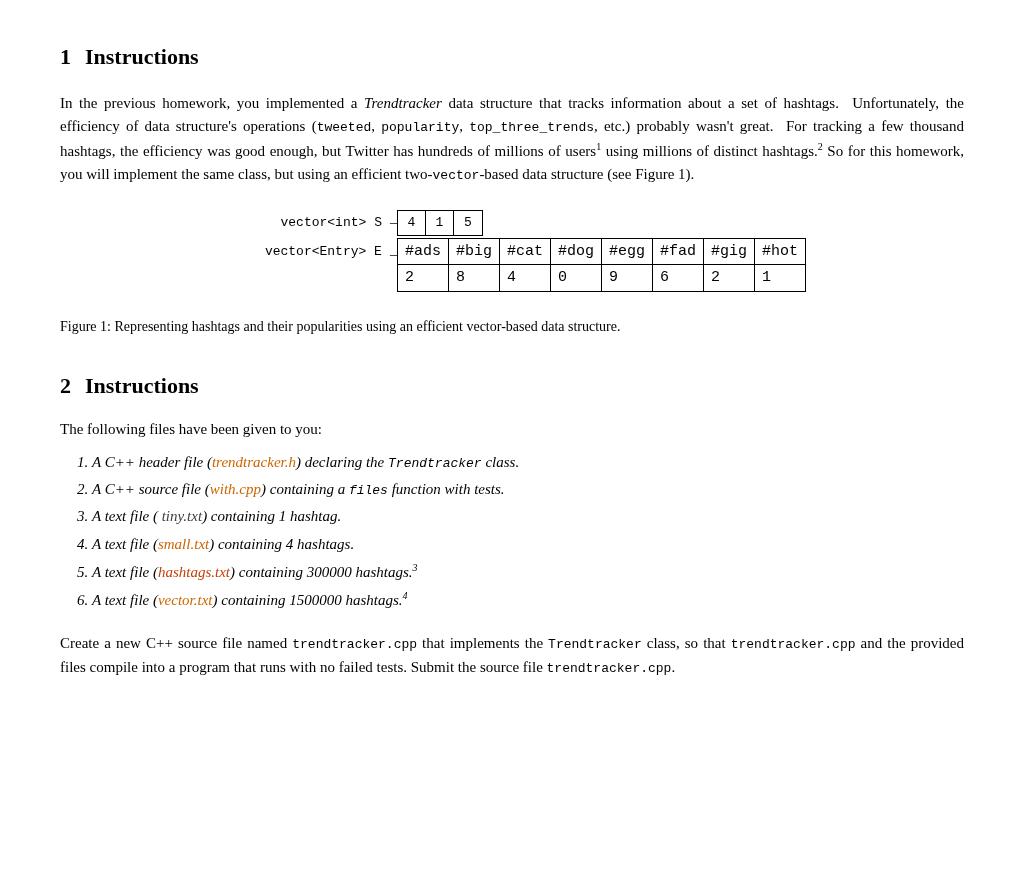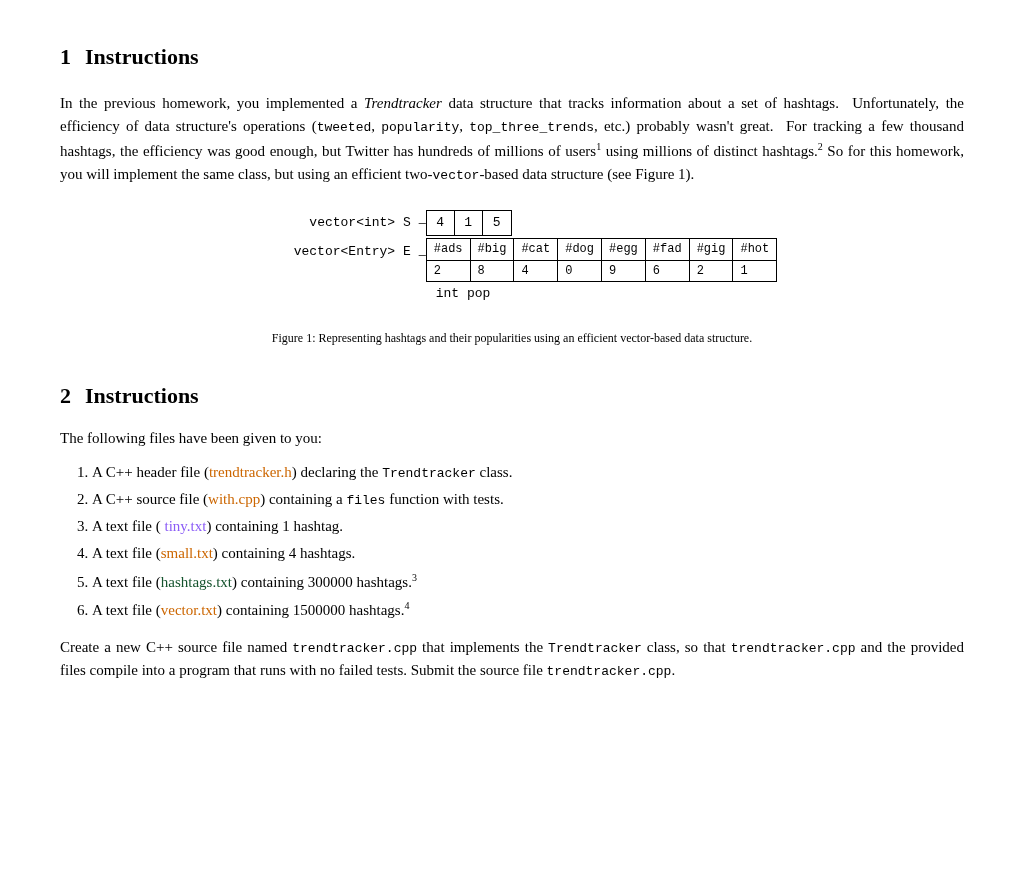--- a/index.html
+++ b/index.html
@@ -24,22 +24,21 @@
     .italic { font-style: italic; }
     code, .mono {
       font-family: "Courier New", Courier, monospace;
       font-size: 13px;
     }
     .figure-area {
       margin: 24px auto 22px;
       text-align: center;
     }
     .figure-caption {
-      text-align: center;
-      font-size: 12px;
+      font-size: 14px;
       margin-bottom: 20px;
       color: #000;
     }
     
     .diagram {
       display: inline-block;
       text-align: left;
       margin: 0 auto;
     }
     .vec-row {
@@ -69,39 +68,39 @@
     }
     .vec-cell:last-child { border-right: none; }
     .entry-table {
       border: 1.5px solid #000;
       border-collapse: collapse;
     }
     .entry-table td {
       border: 1.5px solid #000;
       padding: 1px 7px;
       font-family: "Courier New", Courier, monospace;
-      font-size: 12px;
+      font-size: 15px;
       text-align: left;
       vertical-align: top;
     }
     .str-hashtag-label {
       font-family: "Courier New", Courier, monospace;
       font-size: 12.5px;
       text-align: center;
       margin-bottom: 2px;
       color: #000;
     }
     .int-pop-label {
       font-family: "Courier New", Courier, monospace;
       font-size: 12.5px;
       margin-top: 2px;
       color: #000;
       padding-left: 10px;
     }
-    ol { margin-left: 32px; margin-bottom: 14px; }
+    ol { margin-left: 32px; margin-bottom: 20px; font-style: italic; }
     ol li { margin-bottom: 4px; }
     .link { color: #cc6600; text-decoration: none; }
     sup { font-size: 10px; }
     .s-arrow { font-size: 14px; margin-left: 2px; }
     .e-arrow { font-size: 14px; margin-left: 2px; }
   </style>
 </head>
 <body>
 
 <h1>
@@ -154,23 +153,20 @@
             <td>8</td>
             <td>4</td>
             <td>0</td>
             <td>9</td>
             <td>6</td>
             <td>2</td>
             <td>1</td>
           </tr>
         </tbody>
           </table>
-        <div class="int-pop-label">
-          <code>int pop</code>
-        </div>
       </div>
     </div>
   </div>
 </div>
 
 <p class="figure-caption">
   <span>Figure 1:</span>
   <span>Representing hashtags and their popularities using an efficient vector-based data structure.</span>
 </p>
 
@@ -182,27 +178,27 @@
 <p>The following files have been given to you:</p>
 
 <ol>
   <li>
     A C++ header file (<a class="link" style="color: rgb(204, 102, 0);">trendtracker.h</a>) declaring the <code>Trendtracker</code> class.
   </li>
   <li>
     A C++ source file (<a class="link" style="color: rgb(204, 102, 0);">with.cpp</a>) containing a <code>files</code> function with tests.
   </li>
   <li>
-    A text file ( <a class="link" style="color: #8b5cf6;">tiny.txt</a>) containing 1 hashtag.
+    A text file ( <a class="link" style="color: #404040;">tiny.txt</a>) containing 1 hashtag.
   </li>
   <li>
     A text file (<a class="link" style="color: rgb(204, 102, 0);">small.txt</a>) containing 4 hashtags.
   </li>
   <li>
-    A text file (<a class="link" style="color: #14532d;">hashtags.txt</a>) containing 300000 hashtags.<sup>3</sup>
+    A text file (<a class="link" style="color: #c2410c;">hashtags.txt</a>) containing 300000 hashtags.<sup>3</sup>
   </li>
   <li>
     A text file (<a class="link" style="color: rgb(204, 102, 0);">vector.txt</a>) containing 1500000 hashtags.<sup>4</sup>
   </li>
 </ol>
 
 <p>
   Create a new C++ source file named <code>trendtracker.cpp</code> that implements the <code>Trendtracker</code> class, so that <code>trendtracker.cpp</code> and the provided files compile into a program that runs with no failed tests. Submit the source file <code>trendtracker.cpp</code>.
 </p>
 

